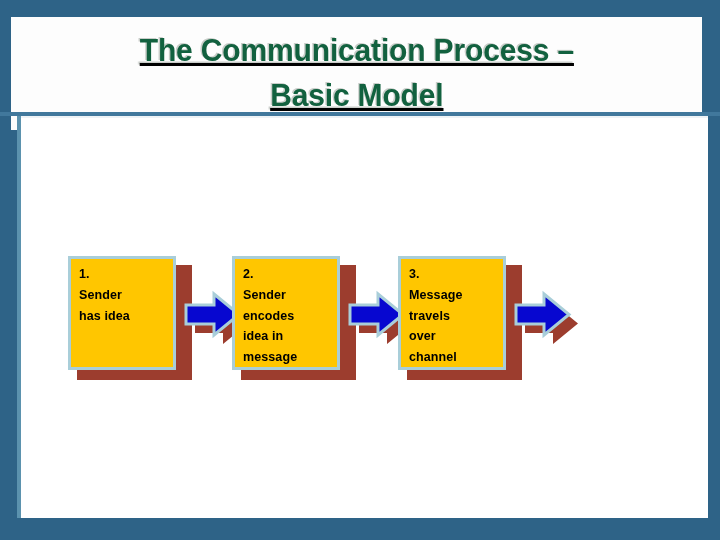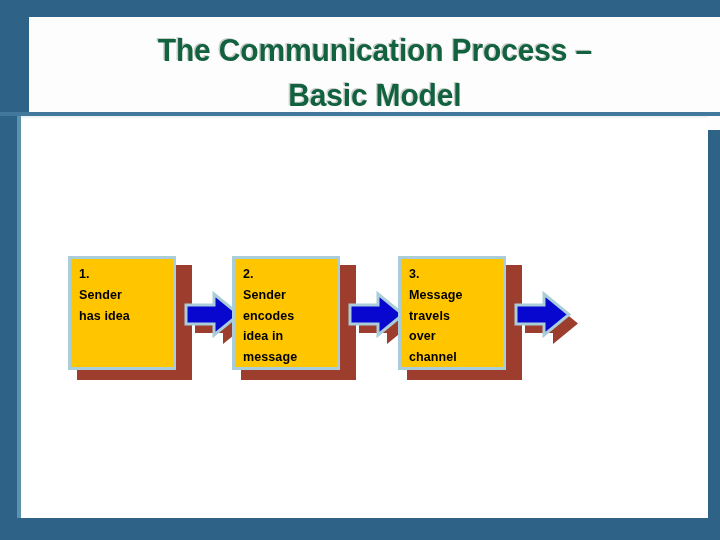--- a/index.html
+++ b/index.html
@@ -19,29 +19,30 @@
     position: relative;
     width: 720px;
     height: 540px;
     background: #2e6387;
     box-sizing: border-box;
   }
 
   
   .title-panel {
     position: absolute;
-    left: 29px;
+    left: 11px;
     top: 17px;
     width: 691px;
     height: 113px;
     background: #fdfdfd;
     display: flex;
     align-items: center;
     justify-content: center;
     box-sizing: border-box;
+    text-decoration: underline;
   }
   .title-text {
     font-family: "Liberation Sans", sans-serif;
     font-weight: bold;
     font-size: 31px;
     line-height: 1.42;
     letter-spacing: -0.2px;
     color: #12613f;
     text-align: center;
     text-shadow: -1.5px -1.5px 0 #c9cdc9;

